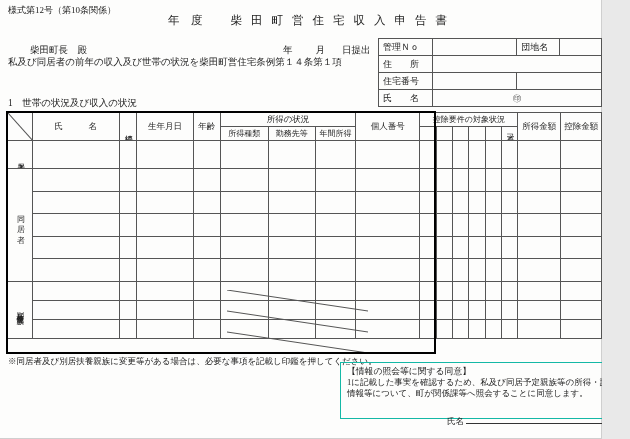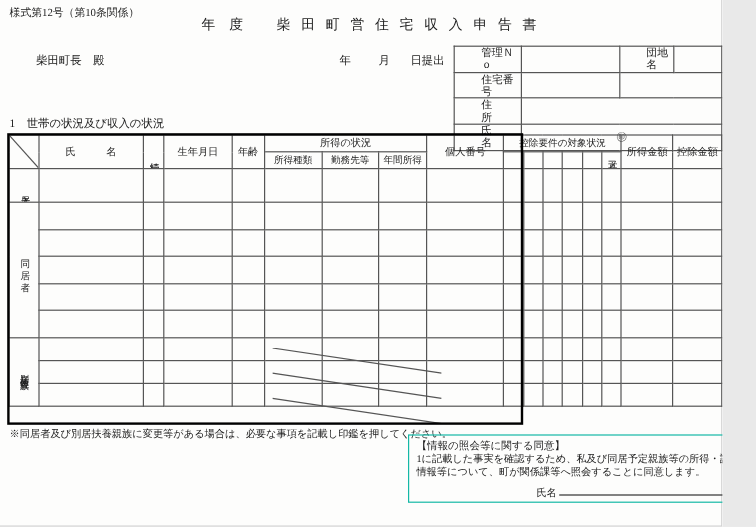--- a/index.html
+++ b/index.html
@@ -13,42 +13,42 @@
   .addressee{left:30px;top:44px;font-size:9.5px;}
   .date-line{left:283px;top:44px;font-size:9.5px;}
   .date-line .dy{margin-right:23px;} .date-line .dm{margin-right:17px;}
   .intro{left:8px;top:57px;font-size:9.5px;line-height:11.5px;}
   .section-title{left:8px;top:97px;font-size:9.5px;}
   table{border-collapse:collapse;table-layout:fixed;}
   td{border:1px solid #555;padding:0;font-size:8.5px;text-align:center;vertical-align:middle;line-height:1.15;overflow:hidden;}
   
   .info-table{left:378px;top:38px;}
   .info-table td{height:16px;}
-  .info-table td.lbl{text-align:left;padding-left:22px;font-size:9px;}
+  .info-table td.lbl{text-align:left;padding-left:4px;font-size:9px;}
   .seal{font-size:9px;color:#2a2a2a;}
   
   .main-table{left:7px;top:112px;}
   .main-table td{background:transparent;}
   .hdr{font-size:8.5px;}
   .hdr2{font-size:8px;}
   .vert{writing-mode:vertical-rl;text-orientation:upright;display:inline-block;line-height:1;}
   .vcol{font-size:8px;}
   .group-cell{font-size:8px;}
   .group-spread{letter-spacing:10px;}
   .group-small{font-size:7.5px;letter-spacing:1px;}
   .corner{position:relative;}
   .corner svg{position:absolute;left:0;top:0;width:100%;height:100%;}
   .r-h{height:14px;} .r-nyukyo{height:28px;} .r-dokyo{height:22.5px;} .r-bekkyo{height:19px;}
   .thick-box{left:6px;top:111px;width:430px;height:243px;border:2px solid #000;box-sizing:border-box;pointer-events:none;}
   .na-strike{left:227px;top:290px;width:141px;height:63px;pointer-events:none;}
   .footnote{left:8px;top:356px;font-size:8.5px;}
   .consent{left:340px;top:362px;width:286px;height:57px;border:1px solid #14b8a6;box-sizing:border-box;
            padding:3px 6px;font-size:8.5px;line-height:1.3;}
   .consent-title{font-size:8.8px;}
-  .consent-name{margin-top:3px;padding-left:100px;}
+  .consent-name{margin-top:14px;padding-left:100px;}
   .name-underline{display:inline-block;width:148px;border-bottom:1px solid #333;height:9px;margin-left:2px;}
 </style>
 </head>
 <body>
 
 <div class="page">
 
   <div class="abs form-no">様式第12号（第10条関係）</div>
 
   <div class="abs title-row">
@@ -69,36 +69,37 @@
         <col style="width:47px">
       </colgroup>
     <tbody>
         <tr>
       <td class="lbl">管理Ｎｏ</td>
       <td></td>
       <td class="lbl">団地名</td>
       <td></td>
     </tr>
     <tr>
-      <td class="lbl">住宅番号</td>
-      <td></td>
-      <td colspan="2"></td>
-    </tr>
-    <tr>
       <td class="lbl">住　　所</td>
       <td colspan="3"></td>
+    </tr>
+    <tr>
+      <td class="lbl">住宅番号</td>
+      <td></td>
+      <td colspan="2"></td>
     </tr>
     <tr>
       <td class="lbl">氏　　名</td>
       <td colspan="3" class="seal"><span class="seal">㊞</span></td>
     </tr>
   </tbody>
     </table>
 
   <div class="abs intro">
+    <div>私及び同居者の前年の収入及び世帯の状況を柴田町営住宅条例第１４条第１項</div>
   </div>
 
   <div class="abs section-title">1　世帯の状況及び収入の状況</div>
 
   <table class="abs main-table">
     <colgroup>
       <col style="width:26px">
         <col style="width:89px">
         <col style="width:18px">
         <col style="width:59px">

